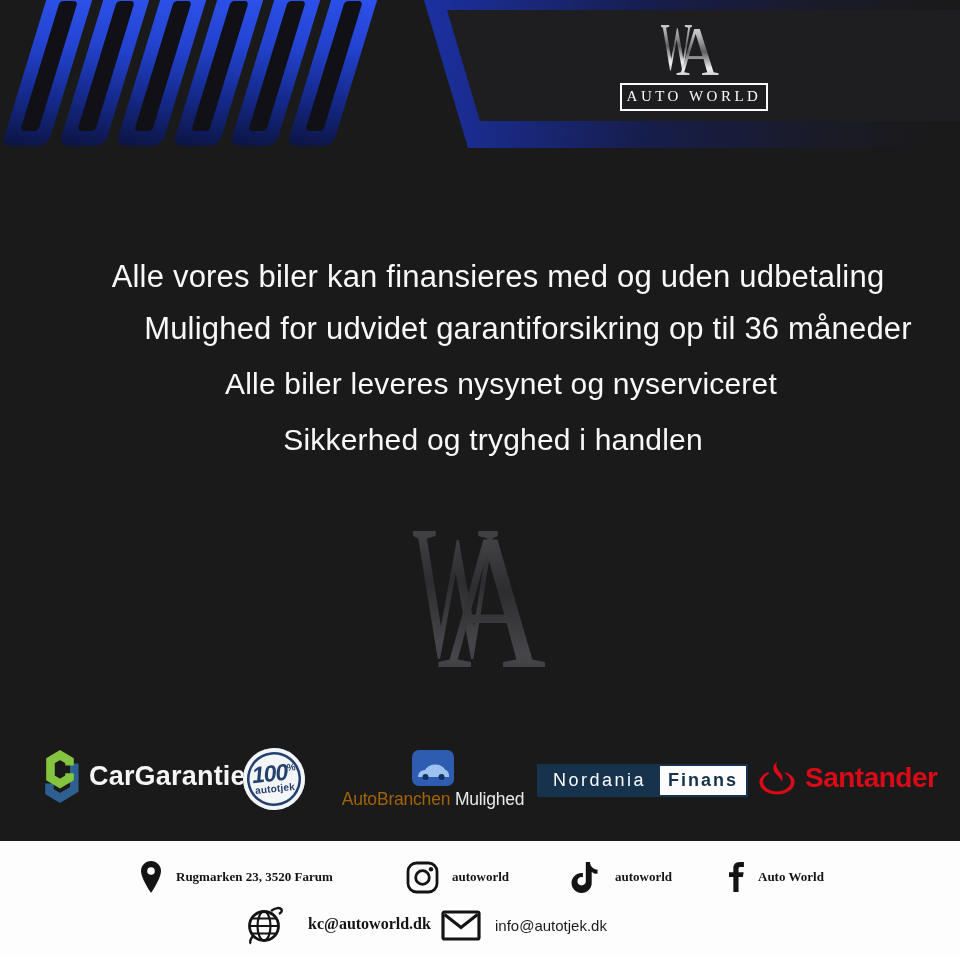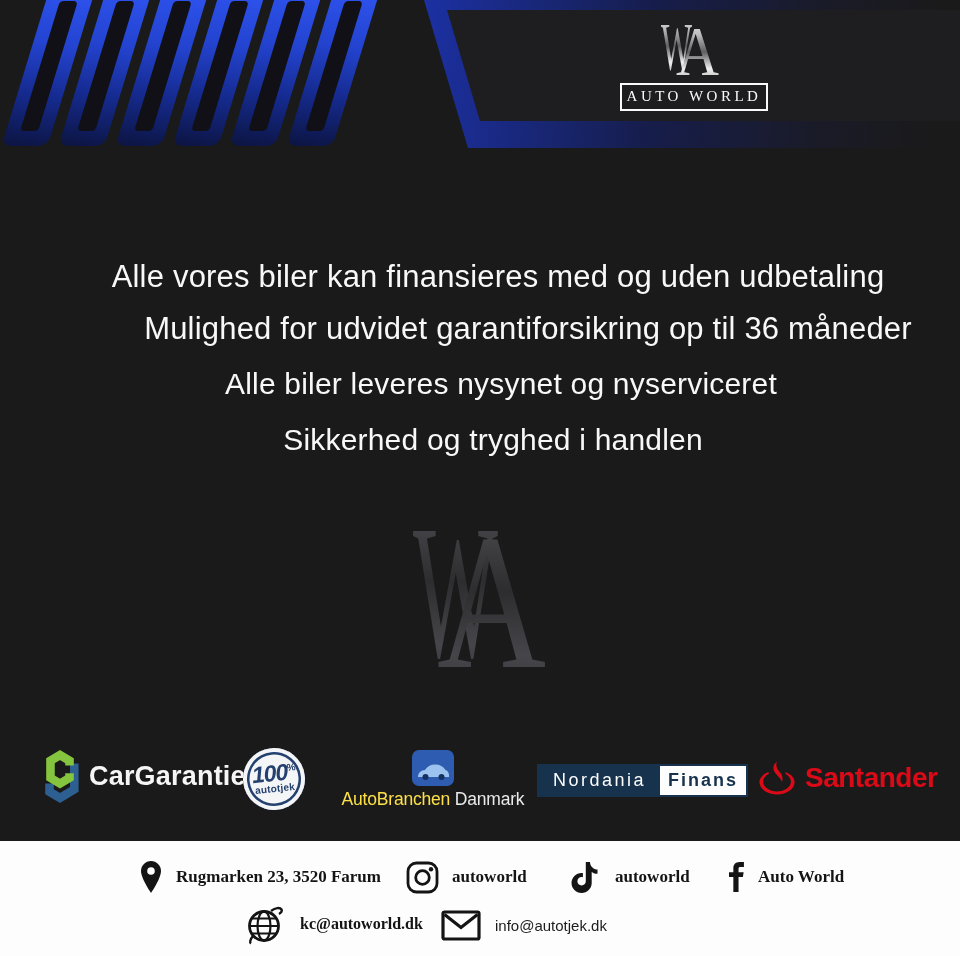--- a/index.html
+++ b/index.html
@@ -65,47 +65,47 @@
     box-shadow:inset 0 0 0 4px #f4f5f7, inset 0 0 0 6.5px #24406e;
     display:flex; flex-direction:column; align-items:center; justify-content:center;
     color:#24406e; transform:rotate(-6deg);
   }
   .autotjek-num{ font-size:23px; font-weight:bold; font-style:italic; line-height:0.85; letter-spacing:-1px; }
   .autotjek-num sup{ font-size:10px; font-style:normal; }
   .autotjek-label{ font-size:10px; font-weight:bold; letter-spacing:0.2px; }
 
   .p-autobranchen{ left:347px; top:10px; width:172px; flex-direction:column; gap:3px; }
   .ab-text{ font-size:17.5px; letter-spacing:-0.2px; white-space:nowrap; }
-  .ab-name{ color:#fde047; }
+  .ab-name{ color:#a16207; }
   .ab-country{ color:#e9e9e9; }
 
   .p-nordania{ left:537px; top:24px; }
   .nor-left{
     background:#16324d; color:#fdfdfd; font-size:18px; letter-spacing:2.5px;
     padding:6px 12px 6px 16px; white-space:nowrap;
   }
   .nor-right{
     background:#fdfdfd; color:#16324d; font-size:18px; font-weight:bold; letter-spacing:2px;
     padding:6px 10px; white-space:nowrap; box-shadow:0 0 0 2px #16324d inset;
   }
 
   .p-santander{ left:755px; top:18px; gap:6px; }
   .p-santander .p-label{ color:#dc0a17; font-size:28px; font-weight:bold; letter-spacing:-0.5px; }
 
   
   .contact{ position:absolute; left:0; top:841px; width:960px; height:115px; background:#fdfdfd; color:#141414; }
   .c-item{ position:absolute; display:flex; align-items:center; height:42px; }
-  .c-text{ font-family:"Liberation Serif", serif; font-weight:bold; font-size:17px; white-space:nowrap; }
+  .c-text{ font-family:"Liberation Serif", serif; font-weight:bold; font-size:13px; white-space:nowrap; }
   .c-text.sans{ font-family:"Liberation Sans", sans-serif; font-weight:400; font-size:15px; color:#1c1c1c; }
 
   .c-address{ left:141px; top:15px; gap:15px; }
   .c-instagram{ left:406px; top:15px; gap:13px; }
   .c-tiktok{ left:571px; top:15px; gap:17px; }
   .c-facebook{ left:729px; top:15px; gap:12px; }
-  .c-website{ left:245px; top:62px; gap:14px;align-items:center; }
+  .c-website{ left:245px; top:62px; gap:22px;align-items:center; }
   .c-email{ left:441px; top:63px; gap:14px; }
   .c-phone{ left:618px; top:62px; gap:7px; }
 </style>
 </head>
 <body>
 
 <div class="canvas">
 
   <div class="stripes">
     <div class="stripe">
@@ -193,21 +193,21 @@
 
     <div class="partner p-autobranchen">
       <svg width="42" height="36" viewBox="0 0 42 36">
         <rect x="0" y="0" width="42" height="36" rx="7" fill="#2d5cb0"></rect>
         <path d="M6 27c0-4 3-7 7-7 2-3.5 5.5-5.5 10-5.5 5 0 8.5 2 10.5 5.5 2.5.6 3.5 3.5 3.5 5v2H6z" fill="#9cc3ef"></path>
         <circle cx="13.5" cy="27" r="3" fill="#14305e"></circle>
         <circle cx="29.5" cy="27" r="3" fill="#14305e"></circle>
       </svg>
       <div class="ab-text">
         <span class="ab-name">AutoBranchen</span>
-        <span class="ab-country">Danmark</span>
+        <span class="ab-country">Mulighed</span>
       </div>
     </div>
 
     <div class="partner p-santander">
       <svg width="44" height="40" viewBox="0 0 48 40">
         <path fill="#dc0a17" d="M33.2 13.4c6 2.4 10 6.4 10 11 0 7.5-8.6 13.6-19.2 13.6S4.8 31.9 4.8 24.4c0-4.5 3.8-8.4 9.6-10.9l.9 1.8c-4 2.1-6.5 5.2-6.5 8.6 0 6 6.9 10.9 15.2 10.9s15.2-4.9 15.2-10.9c0-3.2-2.2-6.1-5.8-8.2z"></path>
         <path fill="#dc0a17" d="M24 2c-1.6 4.6-.4 7.6 2.6 11 3 3.4 4.3 6.6 2.9 11.4-1.1-3-2.9-4.9-5.8-7.9-2.9-3-4.2-6-3.4-9.2.6-2.2 1.9-3.9 3.7-5.3z"></path>
       </svg>
       <span class="p-label">Santander</span>
     </div>

